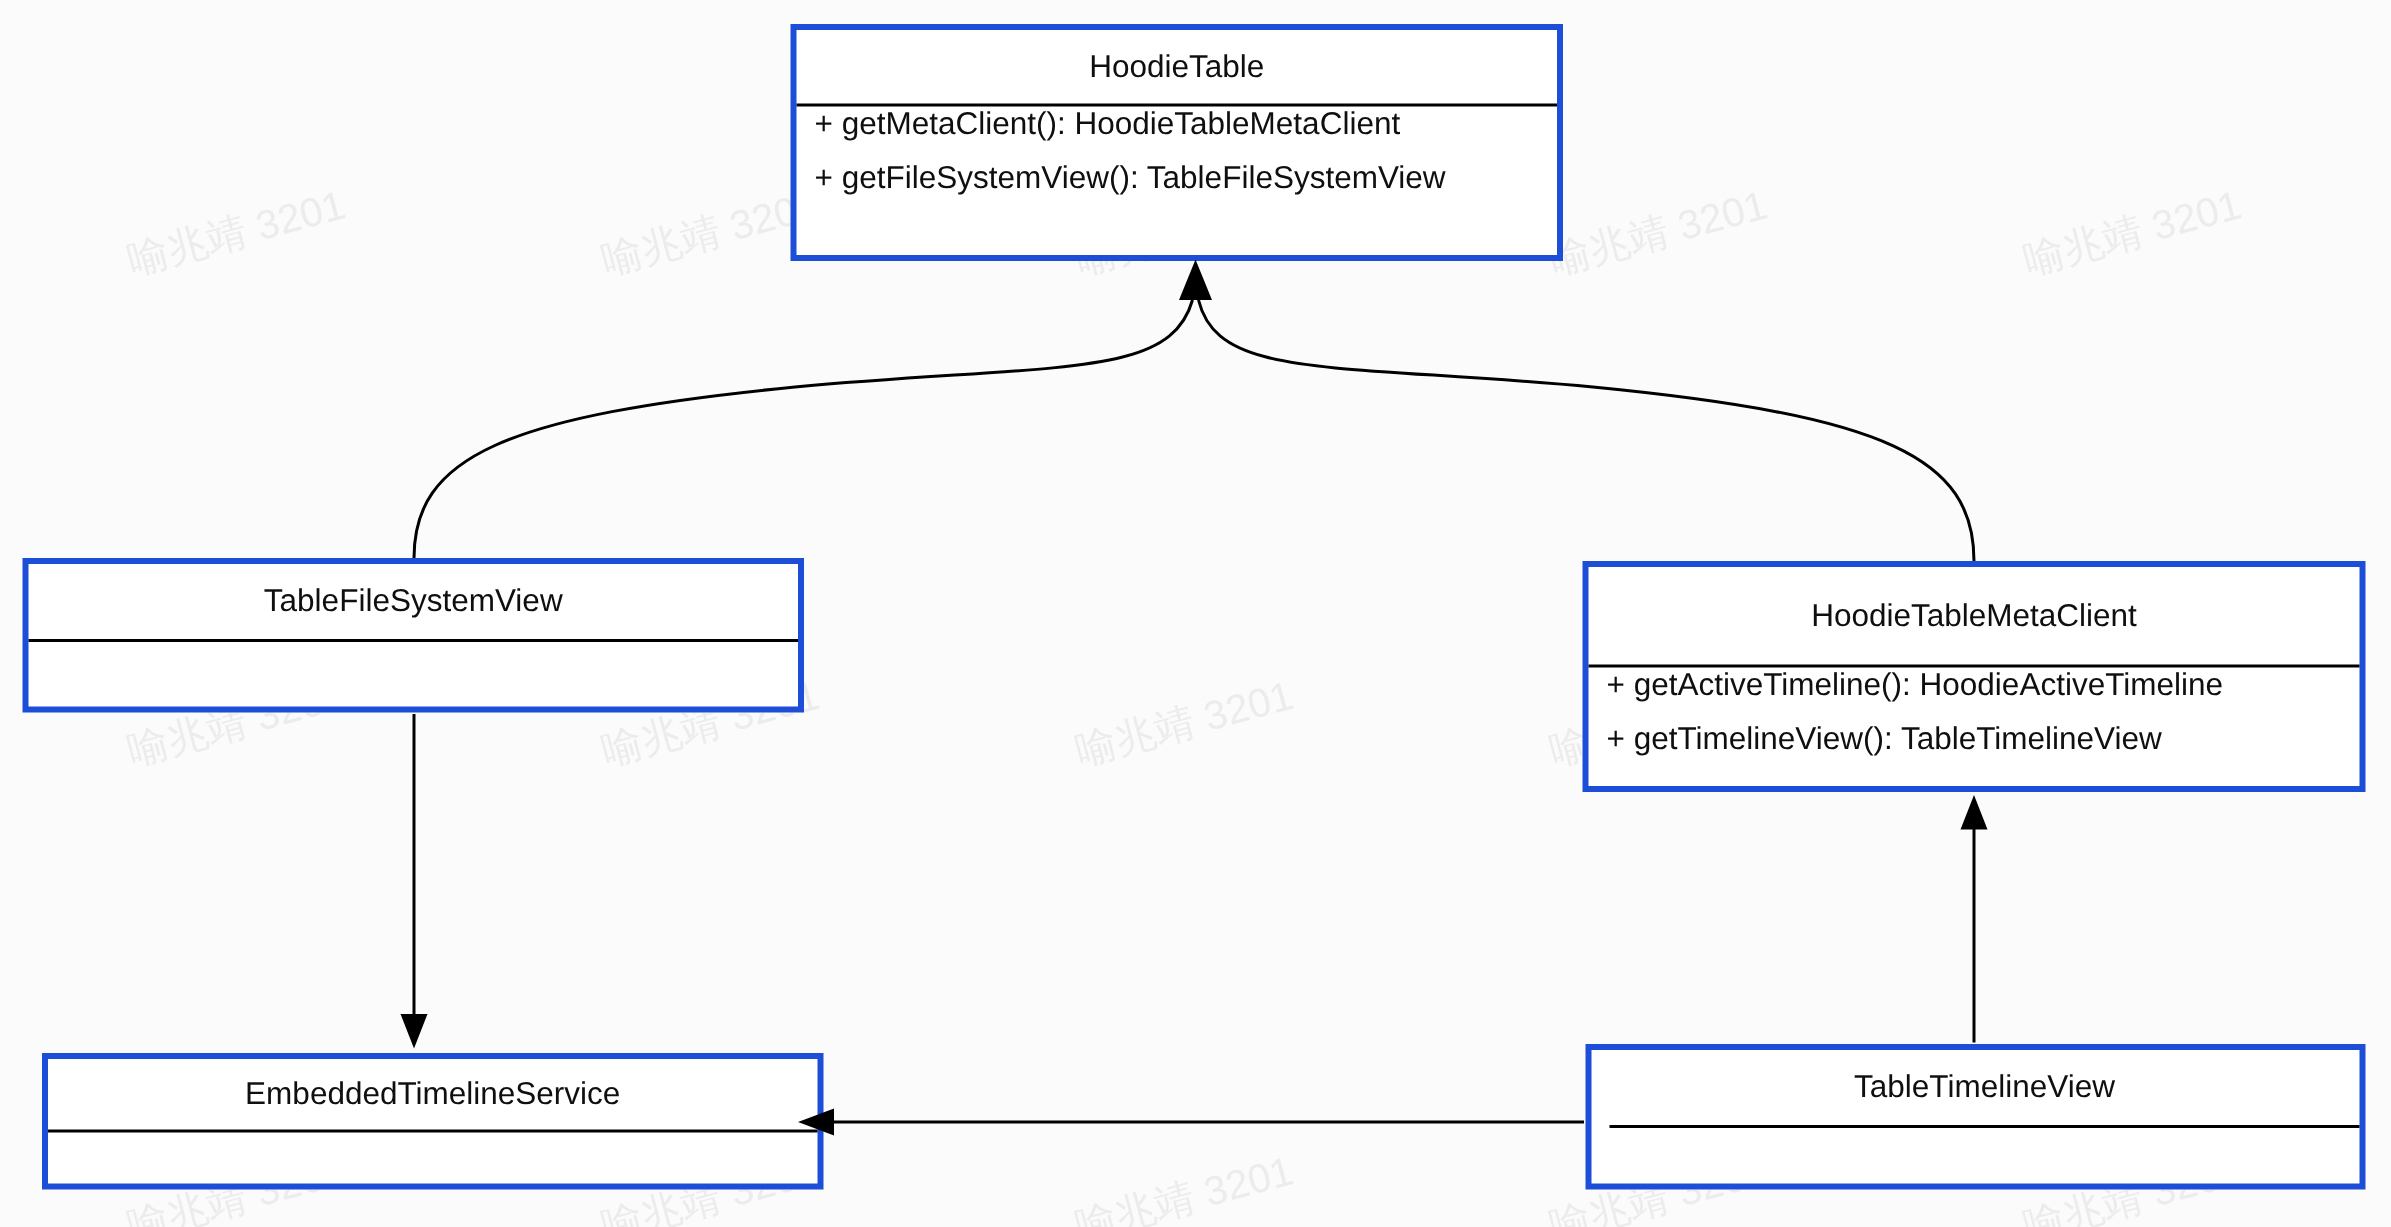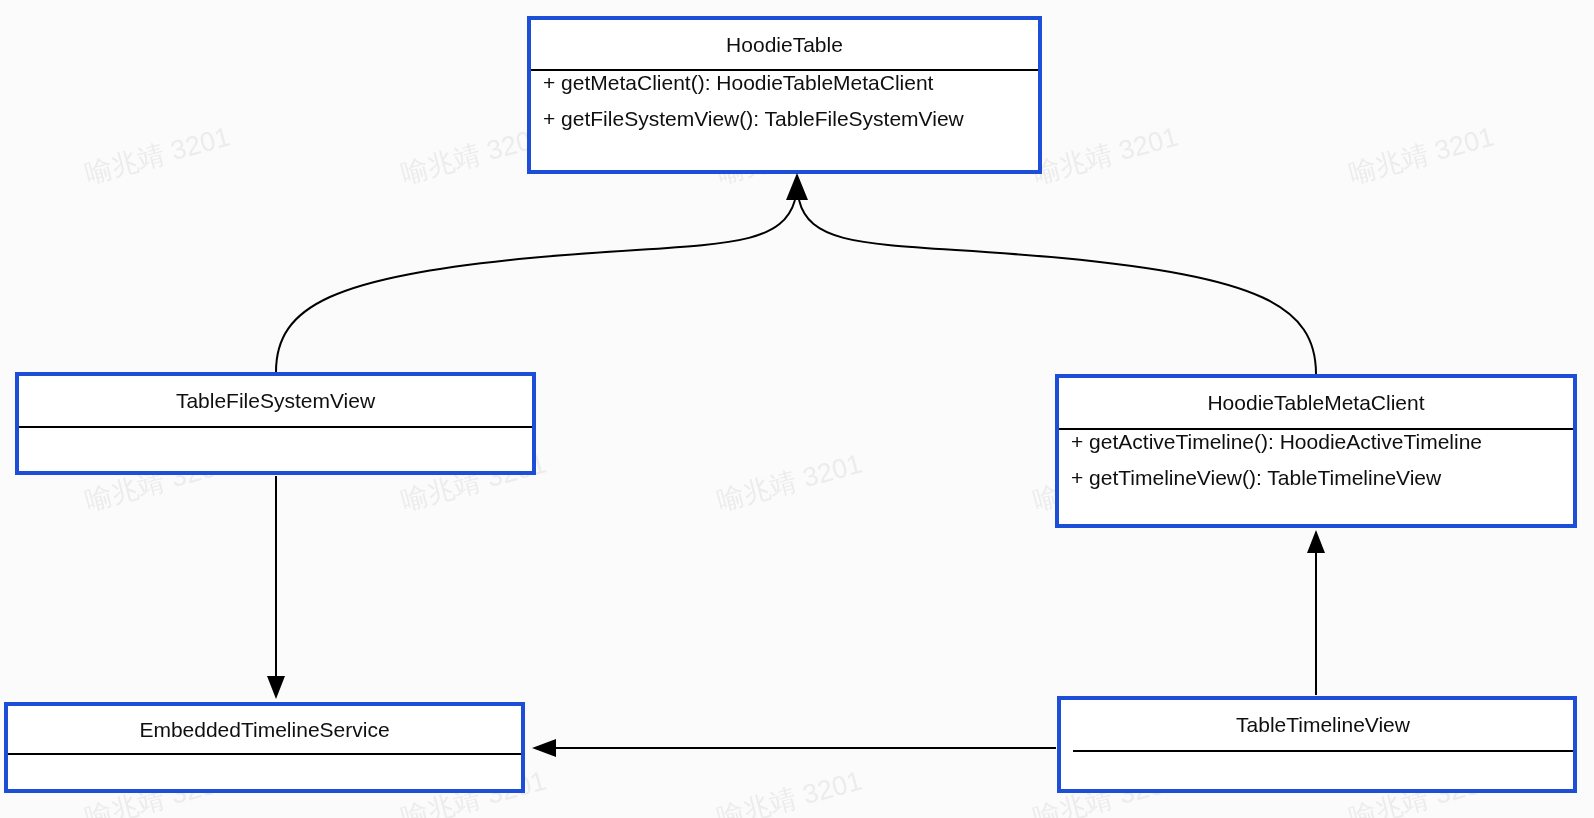--- a/index.html
+++ b/index.html
@@ -58,22 +58,22 @@
     color:#0f0f0f;
     padding-left:12px;
     white-space:nowrap;
   }
   
   #box-hoodie-table          {left:527px; top:16px;  width:515px; height:158px;}
   #box-hoodie-table          .class-header{height:51px;}
   #box-table-file-system-view{left:15px;  top:372px; width:521px; height:103px;}
   #box-table-file-system-view.class-box .class-header{height:52px;}
   #box-hoodie-table-meta-client{left:1055px; top:374px; width:522px; height:154px;}
-  #box-hoodie-table-meta-client .class-header{height:52px;}
-  #box-embedded-timeline-service{left:4px; top:702px; width:521px; height:91px;}
+  #box-hoodie-table-meta-client .class-header{height:67px;}
+  #box-embedded-timeline-service{left:28px; top:702px; width:521px; height:91px;}
   #box-embedded-timeline-service .class-header{height:49px;}
   #box-table-timeline-view   {left:1057px; top:696px; width:520px; height:97px;padding-left:12px;}
   #box-table-timeline-view   .class-header{height:52px;}
   
   .connectors{
     position:absolute;
     left:0; top:0;
     width:1594px;
     height:818px;
     z-index:3;

